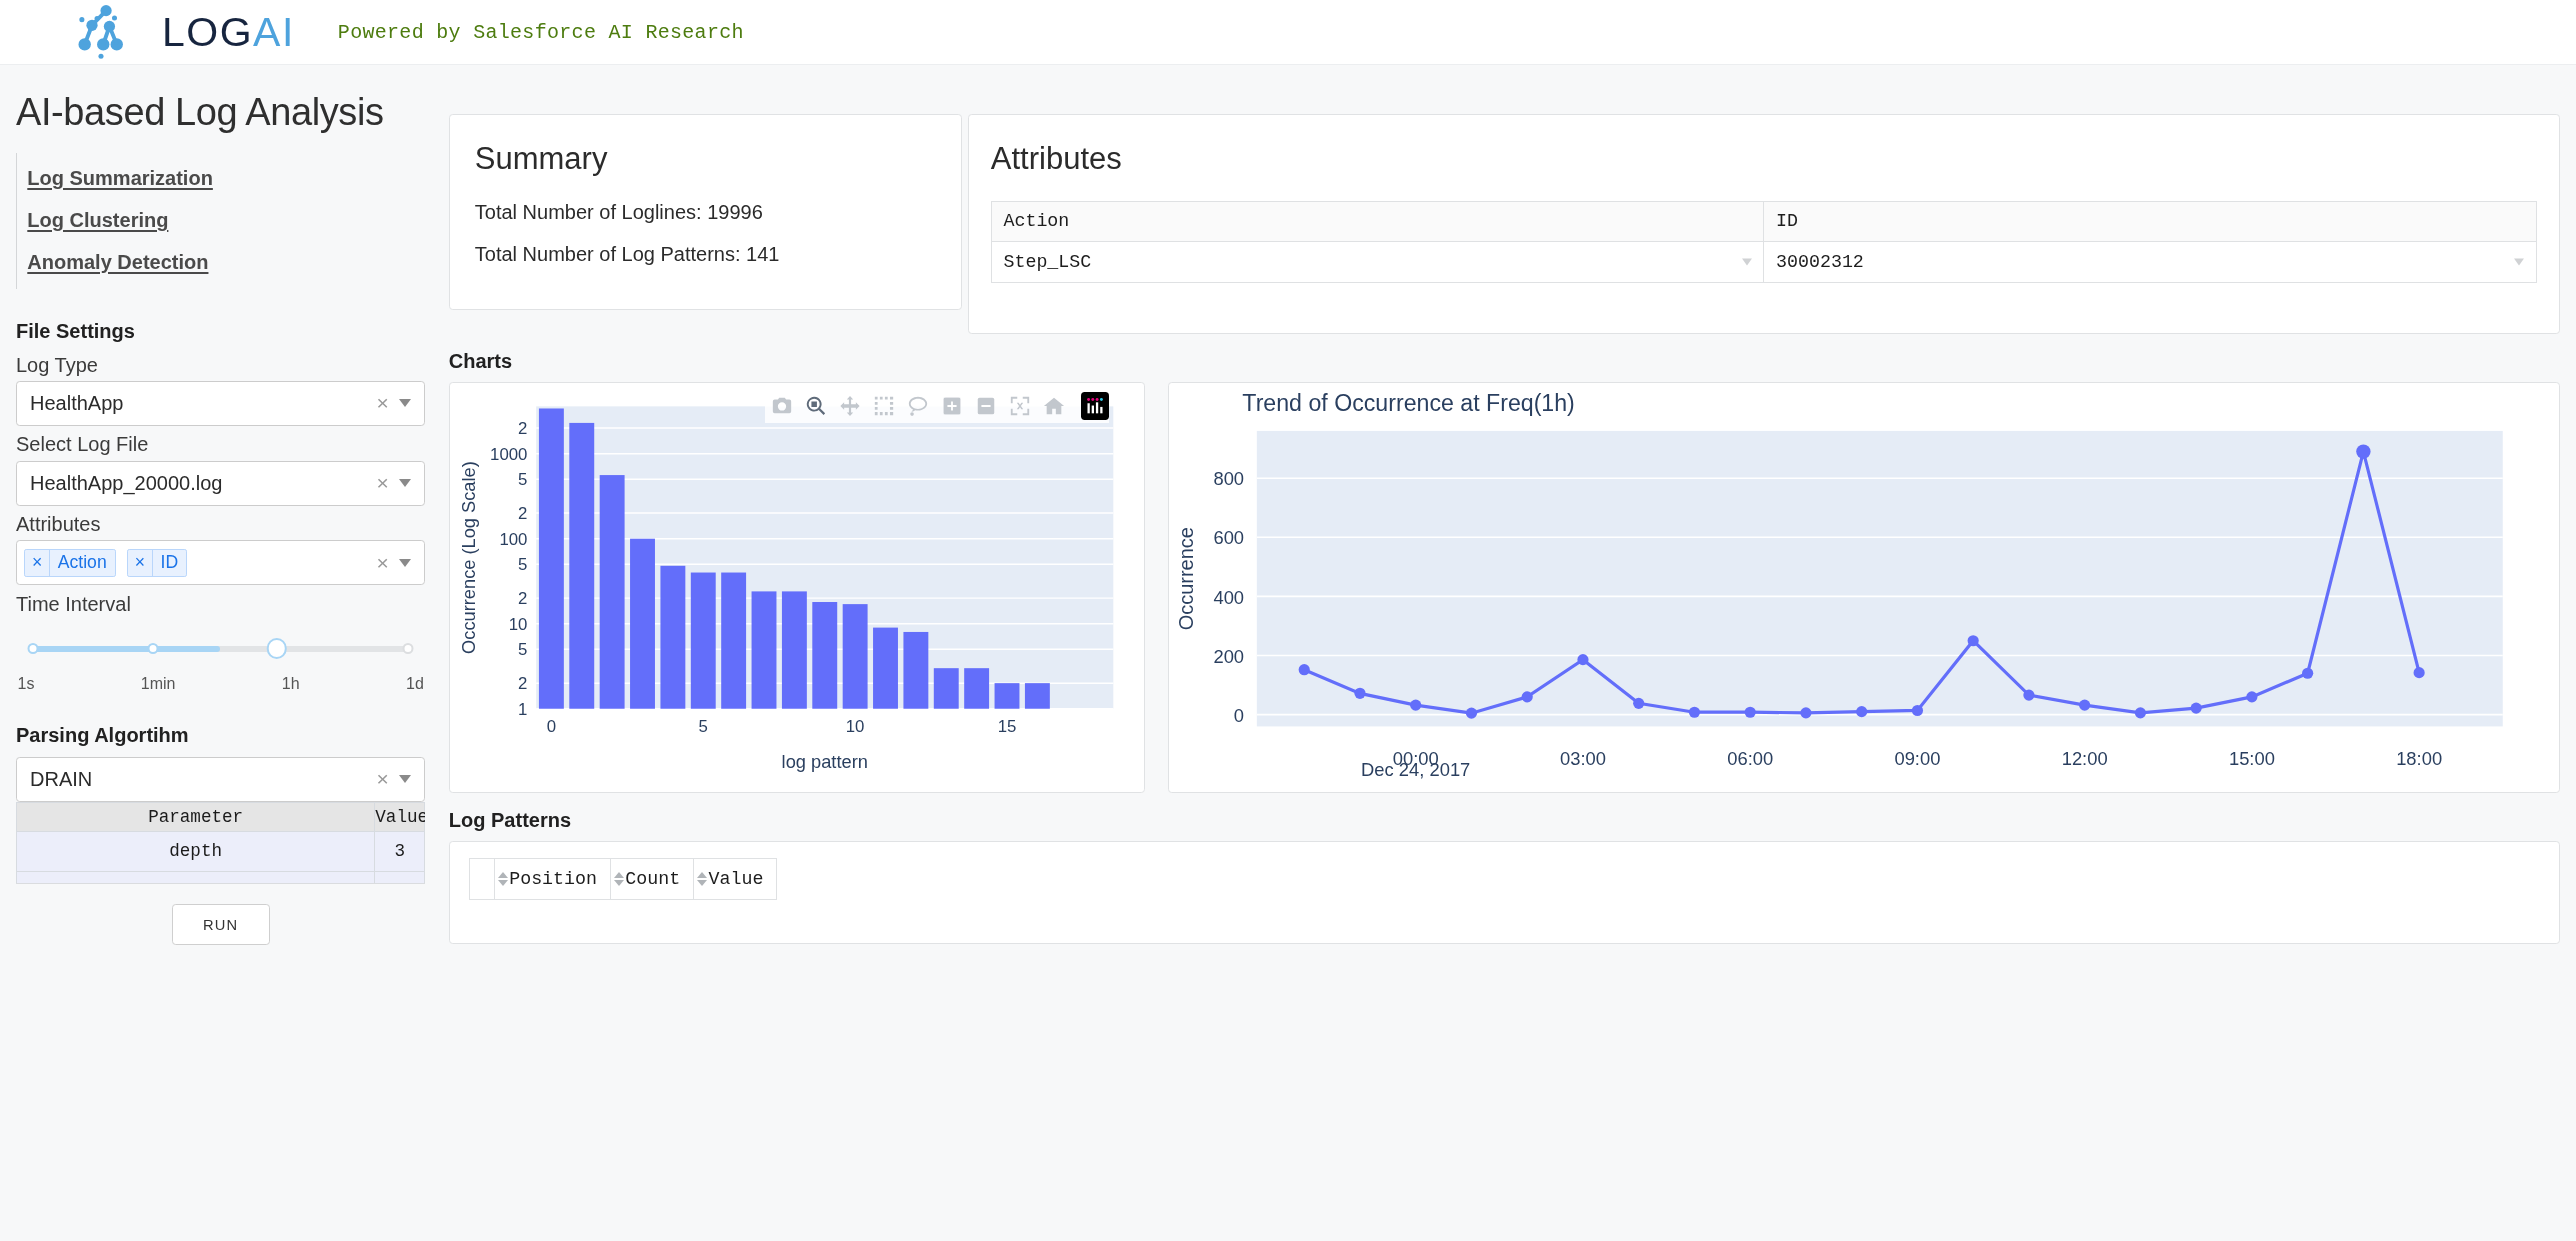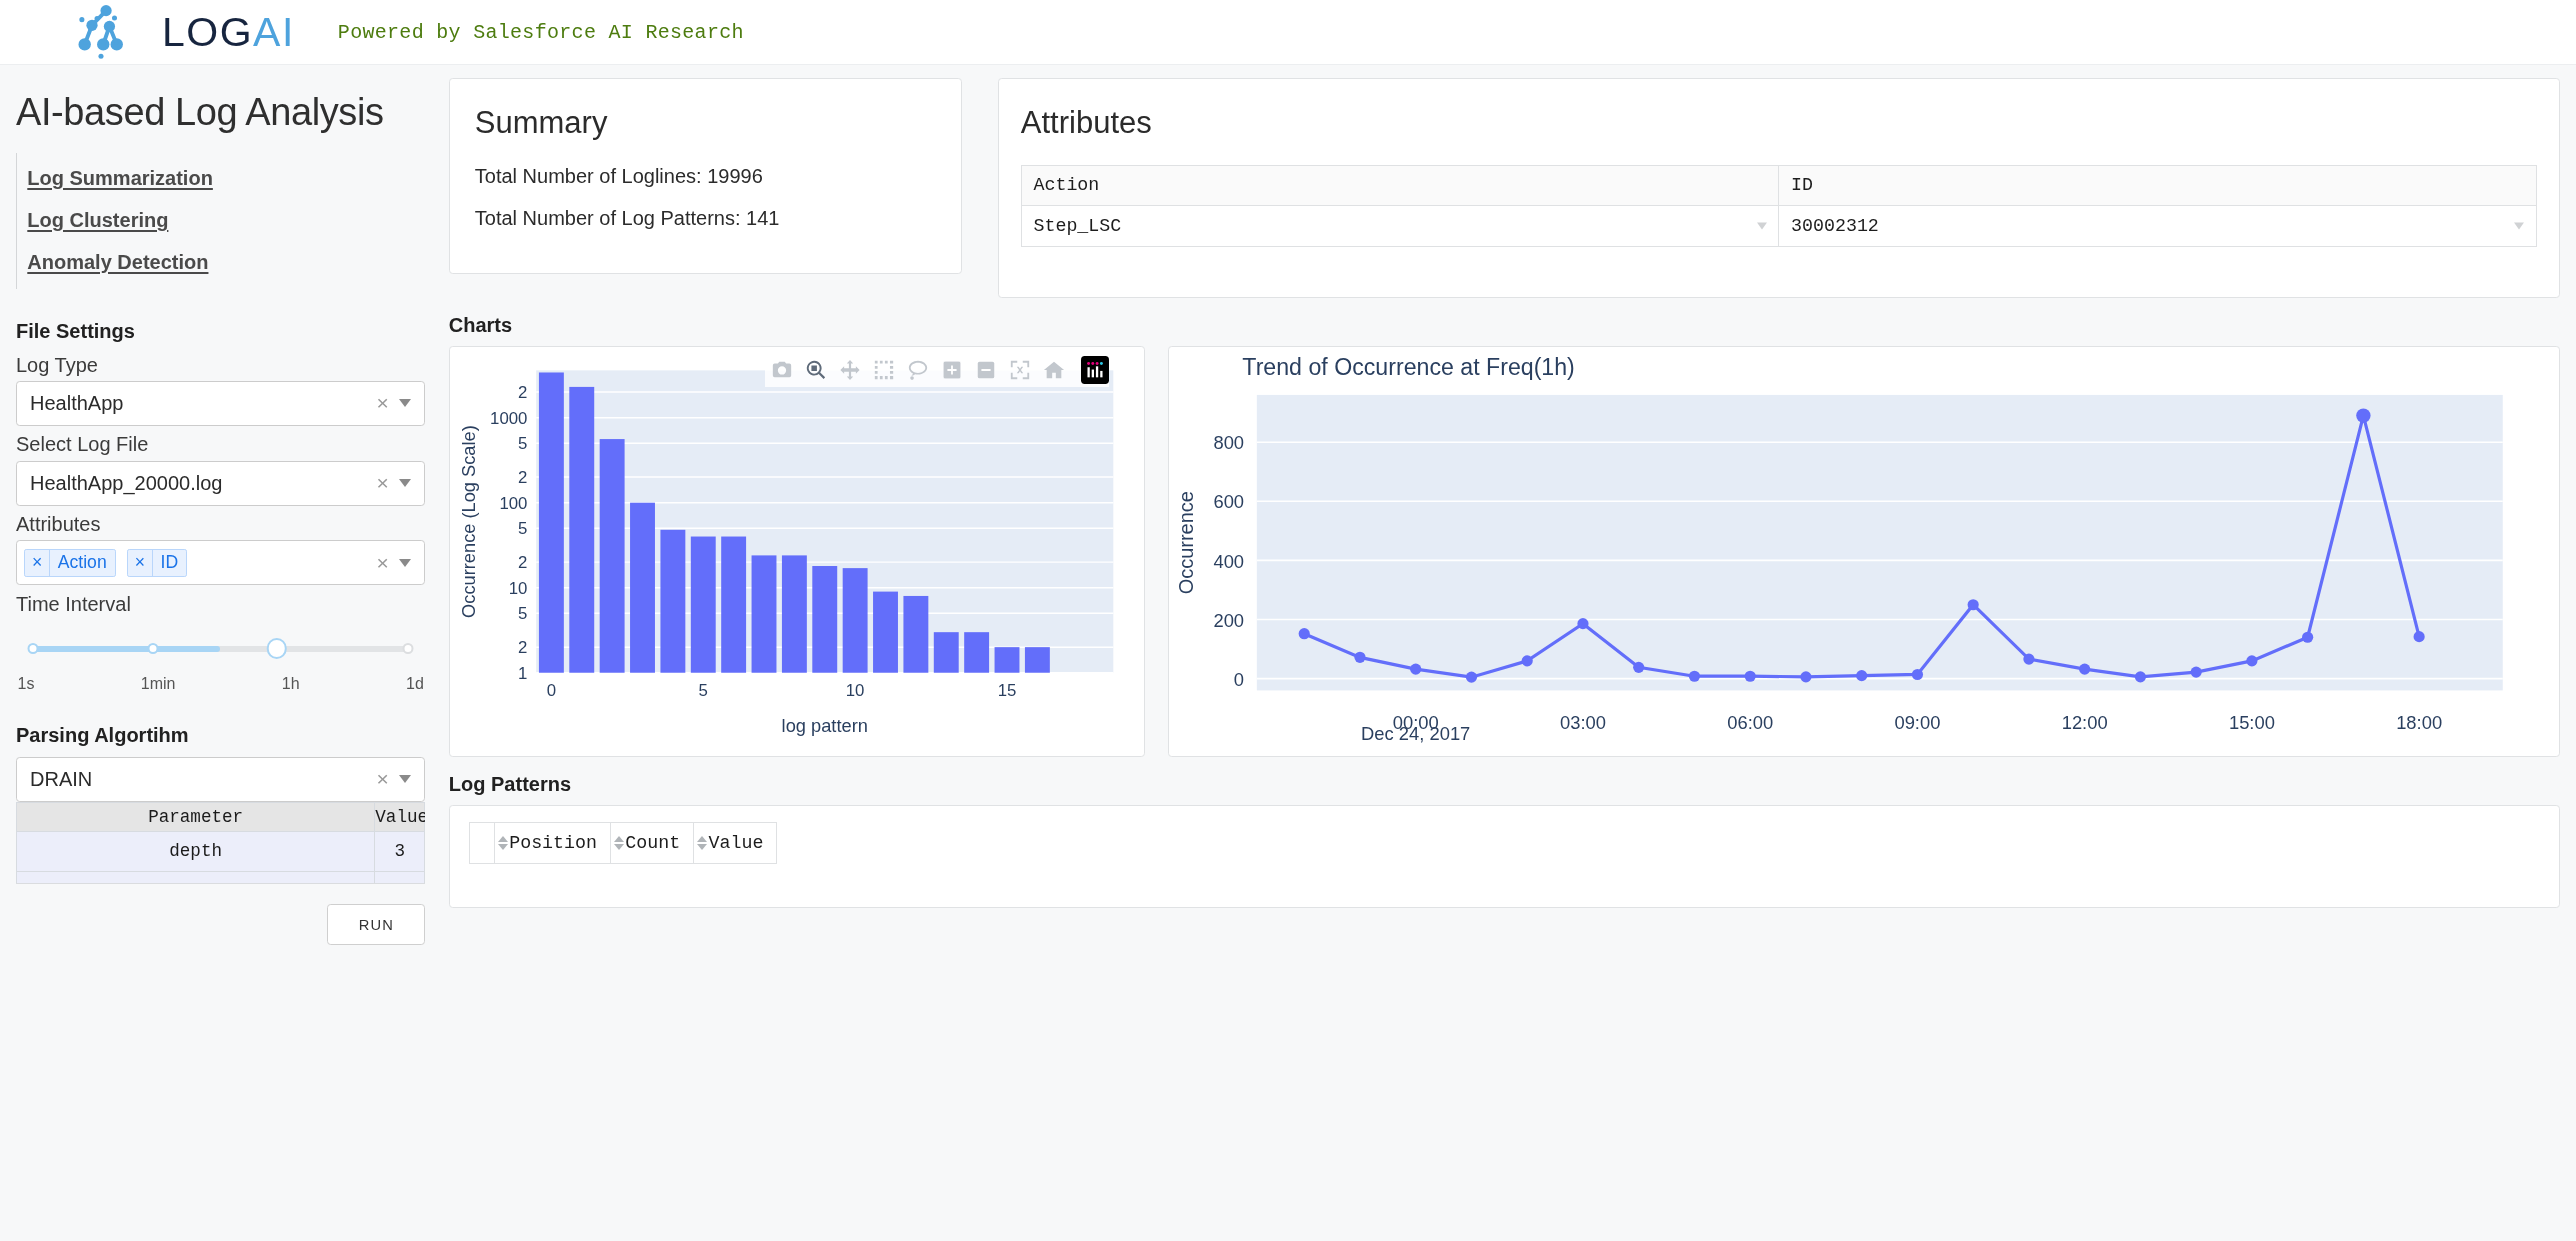--- a/index.html
+++ b/index.html
@@ -80,32 +80,32 @@
   .s-dot.big { top: 2.2px; width: 20.5px; height: 20.5px; border-width: 2.9px; }
   #slider-ticks { display: flex; justify-content: space-between; font-size: 16px; color: #555; margin: 4.4px 1.5px 0 1.5px; text-align: center; }
 
   
   #param-table { width: 100%; border-collapse: collapse; font-family: "Liberation Mono", monospace; font-size: 17.6px; table-layout: fixed; }
   #param-table th { background: #e5e5e5; color: #1b1b1b; font-weight: normal; padding: 4px 0; border: 0.7px solid #d7dbe0; }
   #param-table td { background: #eceefa; color: #1b1b1b; padding: 9.5px 0; text-align: center; border: 0.7px solid #d7dbe0; }
   #param-table .c2 { width: 50px; }
   #param-clip { max-height: 82px; overflow: hidden; border-bottom: 0.7px solid #dadcdf; }
 
-  #run-row { display: flex; justify-content: flex-end; margin-top: 20.5px; }
+  #run-row { display: flex; justify-content: center; margin-top: 20.5px; }
   #run-button {
     width: 98px; height: 41px; background: #fff; border: 0.7px solid #cfcfcf; border-radius: 3.7px;
     font-size: 14.7px; letter-spacing: 1.1px; color: #333; cursor: pointer;
     font-family: "Liberation Sans", sans-serif;
   }
 
   
   #main { flex: 1 1 auto; padding: 13px 16px 0 8.8px; min-width: 0; }
 
   .card { background: #fff; border: 0.7px solid #e0e2e4; border-radius: 3.7px; }
-  #top-row { display: flex; gap: 36px; align-items: flex-start; }
+  #top-row { display: flex; gap: 6px; align-items: flex-start; margin-top: 36px; }
 
   #summary-card { width: 513px; flex: 0 0 513px; height: 196px; padding: 26px 25px; }
   #attributes-card { flex: 1 1 auto; height: 220px; padding: 26px 22px 0 22px; }
   .card-title { font-size: 31px; color: #2b2b2b; font-weight: 400; margin-bottom: 23.5px; }
   .sum-line { font-size: 20px; color: #2b2b2b; margin-bottom: 19px; }
 
   #attr-table { width: 100%; border-collapse: collapse; font-family: "Liberation Mono", monospace; font-size: 18.3px; }
   #attr-table th { background: #fafafa; border: 0.7px solid #dfe1e3; color: #1d1d1d; font-weight: normal; text-align: left; padding: 9.5px 11.7px; }
   #attr-table td { background: #fff; border: 0.7px solid #dfe1e3; color: #1d1d1d; padding: 10.3px 11.7px; position: relative; }
   .cell-caret { position: absolute; right: 11.7px; top: 50%; transform: translateY(-50%); width: 0; height: 0; border-left: 5.9px solid transparent; border-right: 5.9px solid transparent; border-top: 7.3px solid #d0d2d4; }

